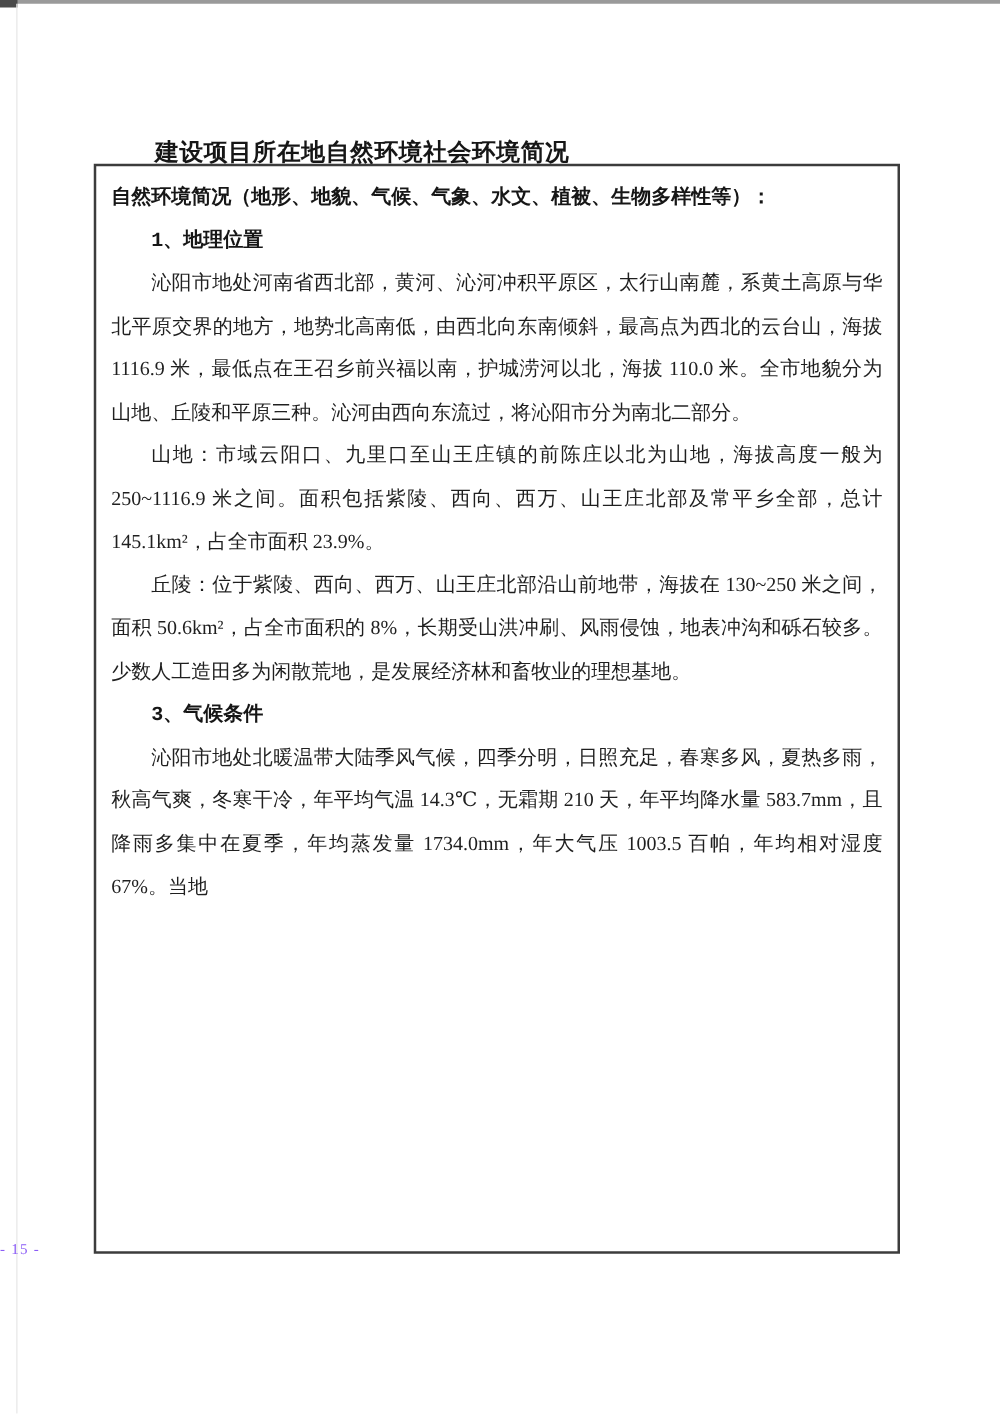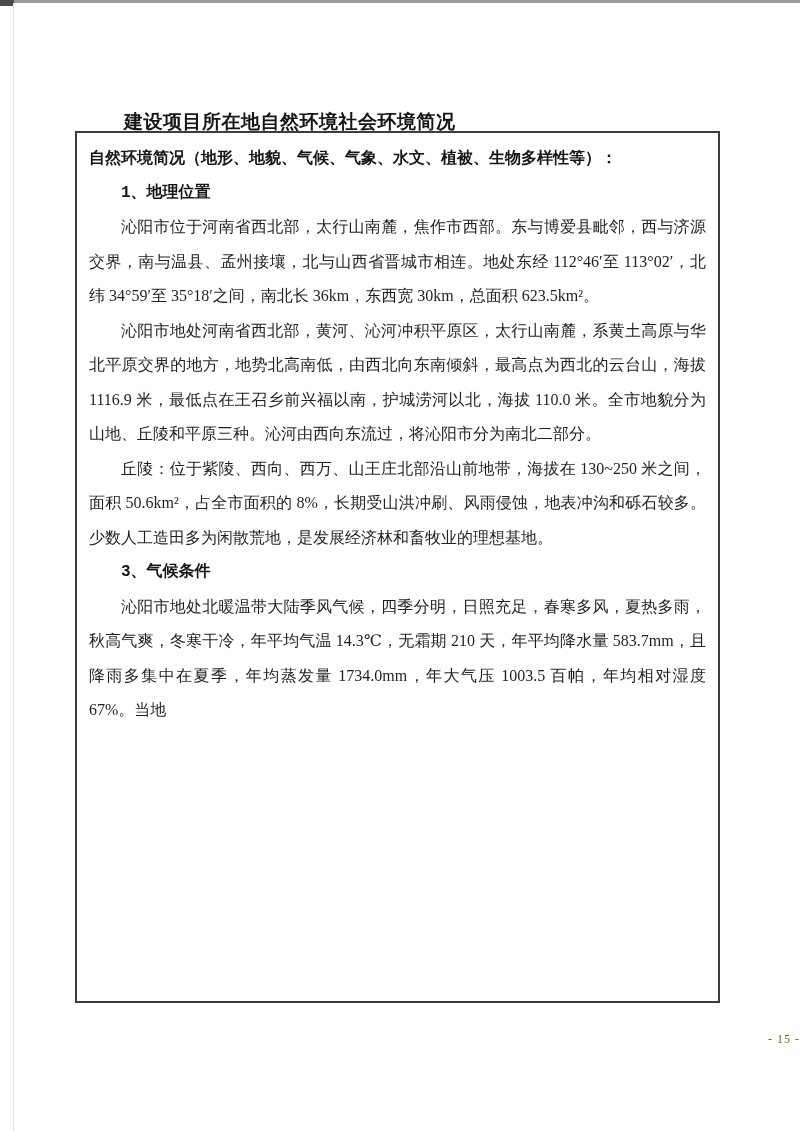--- a/index.html
+++ b/index.html
@@ -75,45 +75,45 @@
     color: #161616;
   }
   .para {
     text-indent: 2em;
     text-align: justify;
     color: #1f1f1f;
   }
   .footer {
     position: absolute;
     left: 0;
-    top: 1032px;
+    top: 992px;
     width: 100%;
-    text-align: right;
+    text-align: left;
     font-size: 12px;
-    color: #4d7c0f;
+    color: #8b5cf6;
     letter-spacing: 1px;
   }
 </style>
 </head>
 <body>
 
 <div class="page">
   <div class="scan-top"></div>
   <div class="scan-corner"></div>
   <div class="scan-left"></div>
 
   <h1 class="title">建设项目所在地自然环境社会环境简况</h1>
 
   <div class="box">
     <p class="hdr">自然环境简况（地形、地貌、气候、气象、水文、植被、生物多样性等）：</p>
 
     <p class="sec">1、地理位置</p>
-    <p class="para">沁阳市位于河南省西北部，太行山南麓，焦作市西部。东与博爱县毗邻，西与济源交界，南与温县、孟州接壤，北与山西省晋城市相连。地处东经 112°46′至 113°02′，北纬 34°59′至 35°18′之间，南北长 36km，东西宽 30km，总面积 623.5km²。</p>
 
     <p class="para">沁阳市地处河南省西北部，黄河、沁河冲积平原区，太行山南麓，系黄土高原与华北平原交界的地方，地势北高南低，由西北向东南倾斜，最高点为西北的云台山，海拔 1116.9 米，最低点在王召乡前兴福以南，护城涝河以北，海拔 110.0 米。全市地貌分为山地、丘陵和平原三种。沁河由西向东流过，将沁阳市分为南北二部分。</p>
+    <p class="para">山地：市域云阳口、九里口至山王庄镇的前陈庄以北为山地，海拔高度一般为 250~1116.9 米之间。面积包括紫陵、西向、西万、山王庄北部及常平乡全部，总计 145.1km²，占全市面积 23.9%。</p>
     <p class="para">丘陵：位于紫陵、西向、西万、山王庄北部沿山前地带，海拔在 130~250 米之间，面积 50.6km²，占全市面积的 8%，长期受山洪冲刷、风雨侵蚀，地表冲沟和砾石较多。少数人工造田多为闲散荒地，是发展经济林和畜牧业的理想基地。</p>
 
     <p class="sec">3、气候条件</p>
     <p class="para">沁阳市地处北暖温带大陆季风气候，四季分明，日照充足，春寒多风，夏热多雨，秋高气爽，冬寒干冷，年平均气温 14.3℃，无霜期 210 天，年平均降水量 583.7mm，且降雨多集中在夏季，年均蒸发量 1734.0mm，年大气压 1003.5 百帕，年均相对湿度 67%。当地</p>
   </div>
 
   <div class="footer">- 15 -</div>
 </div>
 
 </body></html>

